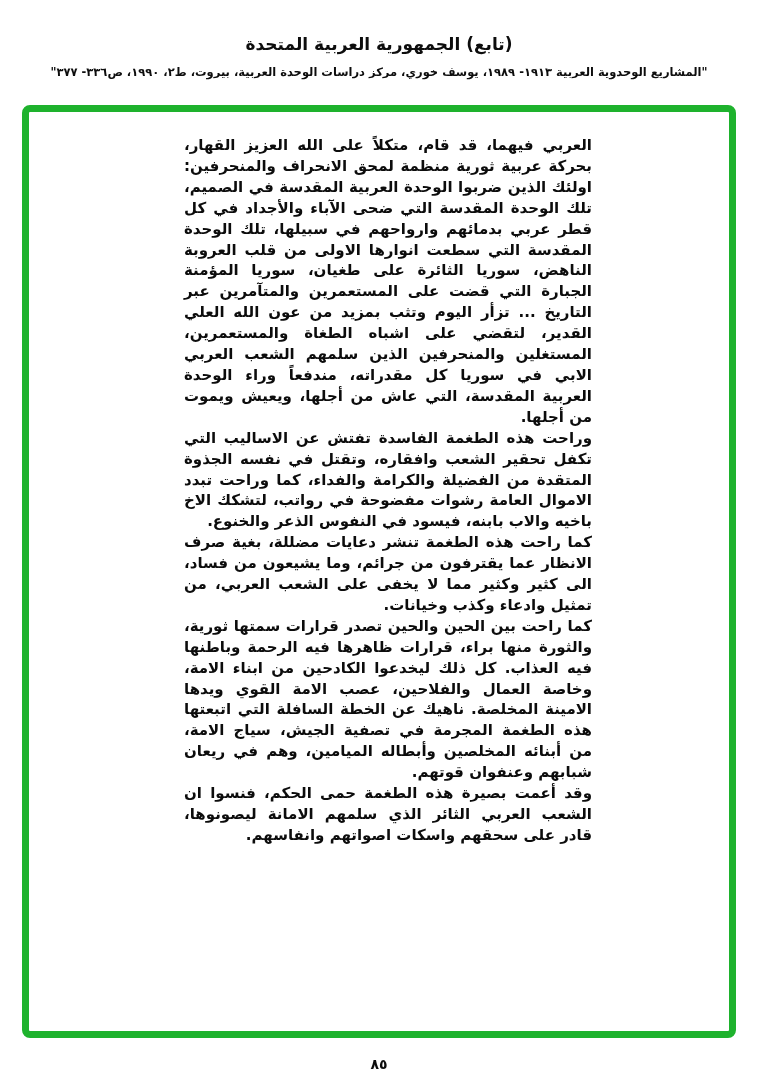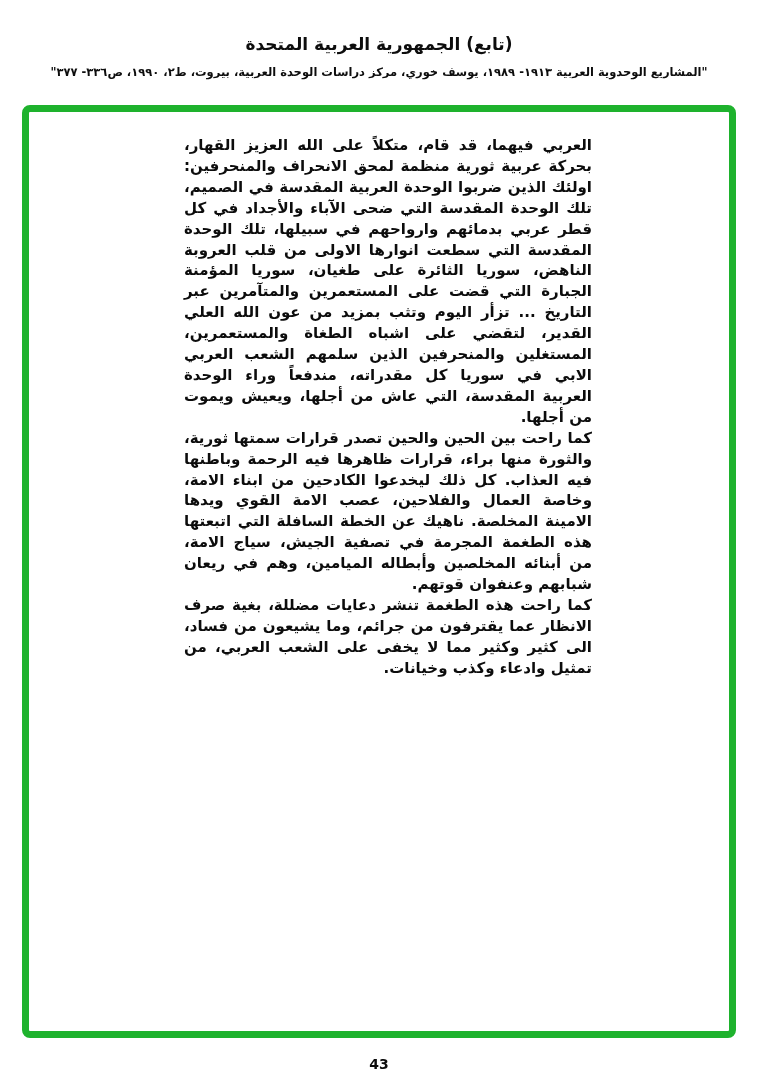--- a/index.html
+++ b/index.html
@@ -75,18 +75,20 @@
 <body>
 
 <header class="page-header">
   <div class="doc-title">(تابع) الجمهورية العربية المتحدة</div>
   <div class="doc-source">"المشاريع الوحدوية العربية ١٩١٣- ١٩٨٩، يوسف خوري، مركز دراسات الوحدة العربية، بيروت، ط٢، ١٩٩٠، ص٣٣٦- ٣٧٧"</div>
 </header>
 
 <div class="green-frame">
   <div class="text-column">
     <p>العربي فيهما، قد قام، متكلاً على الله العزيز القهار، بحركة عربية ثورية منظمة لمحق الانحراف والمنحرفين: اولئك الذين ضربوا الوحدة العربية المقدسة في الصميم، تلك الوحدة المقدسة التي ضحى الآباء والأجداد في كل قطر عربي بدمائهم وارواحهم في سبيلها، تلك الوحدة المقدسة التي سطعت انوارها الاولى من قلب العروبة الناهض، سوريا الثائرة على طغيان، سوريا المؤمنة الجبارة التي قضت على المستعمرين والمتآمرين عبر التاريخ ... تزأر اليوم وتثب بمزيد من عون الله العلي القدير، لتقضي على اشباه الطغاة والمستعمرين، المستغلين والمنحرفين الذين سلمهم الشعب العربي الابي في سوريا كل مقدراته، مندفعاً وراء الوحدة العربية المقدسة، التي عاش من أجلها، ويعيش ويموت من أجلها.</p>
+    <p>وراحت هذه الطغمة الفاسدة تفتش عن الاساليب التي تكفل تحقير الشعب وافقاره، وتقتل في نفسه الجذوة المتقدة من الفضيلة والكرامة والفداء، كما وراحت تبدد الاموال العامة رشوات مفضوحة في رواتب، لتشكك الاخ باخيه والاب بابنه، فيسود في النفوس الذعر والخنوع.</p>
+    <p>كما راحت هذه الطغمة تنشر دعايات مضللة، بغية صرف الانظار عما يقترفون من جرائم، وما يشيعون من فساد، الى كثير وكثير مما لا يخفى على الشعب العربي، من تمثيل وادعاء وكذب وخيانات.</p>
     <p>كما راحت بين الحين والحين تصدر قرارات سمتها ثورية، والثورة منها براء، قرارات ظاهرها فيه الرحمة وباطنها فيه العذاب. كل ذلك ليخدعوا الكادحين من ابناء الامة، وخاصة العمال والفلاحين، عصب الامة القوي ويدها الامينة المخلصة. ناهيك عن الخطة السافلة التي اتبعتها هذه الطغمة المجرمة في تصفية الجيش، سياج الامة، من أبنائه المخلصين وأبطاله الميامين، وهم في ريعان شبابهم وعنفوان قوتهم.</p>
-    <p>كما راحت هذه الطغمة تنشر دعايات مضللة، بغية صرف الانظار عما يقترفون من جرائم، وما يشيعون من فساد، الى كثير وكثير مما لا يخفى على الشعب العربي، من تمثيل وادعاء وكذب وخيانات.</p>
+    <p>وقد أعمت بصيرة هذه الطغمة حمى الحكم، فنسوا ان الشعب العربي الثائر الذي سلمهم الامانة ليصونوها، قادر على سحقهم واسكات اصواتهم وانفاسهم.</p>
   </div>
 </div>
 
-<div class="page-number">43</div>
+<div class="page-number">٨٥</div>
 
 </body></html>

